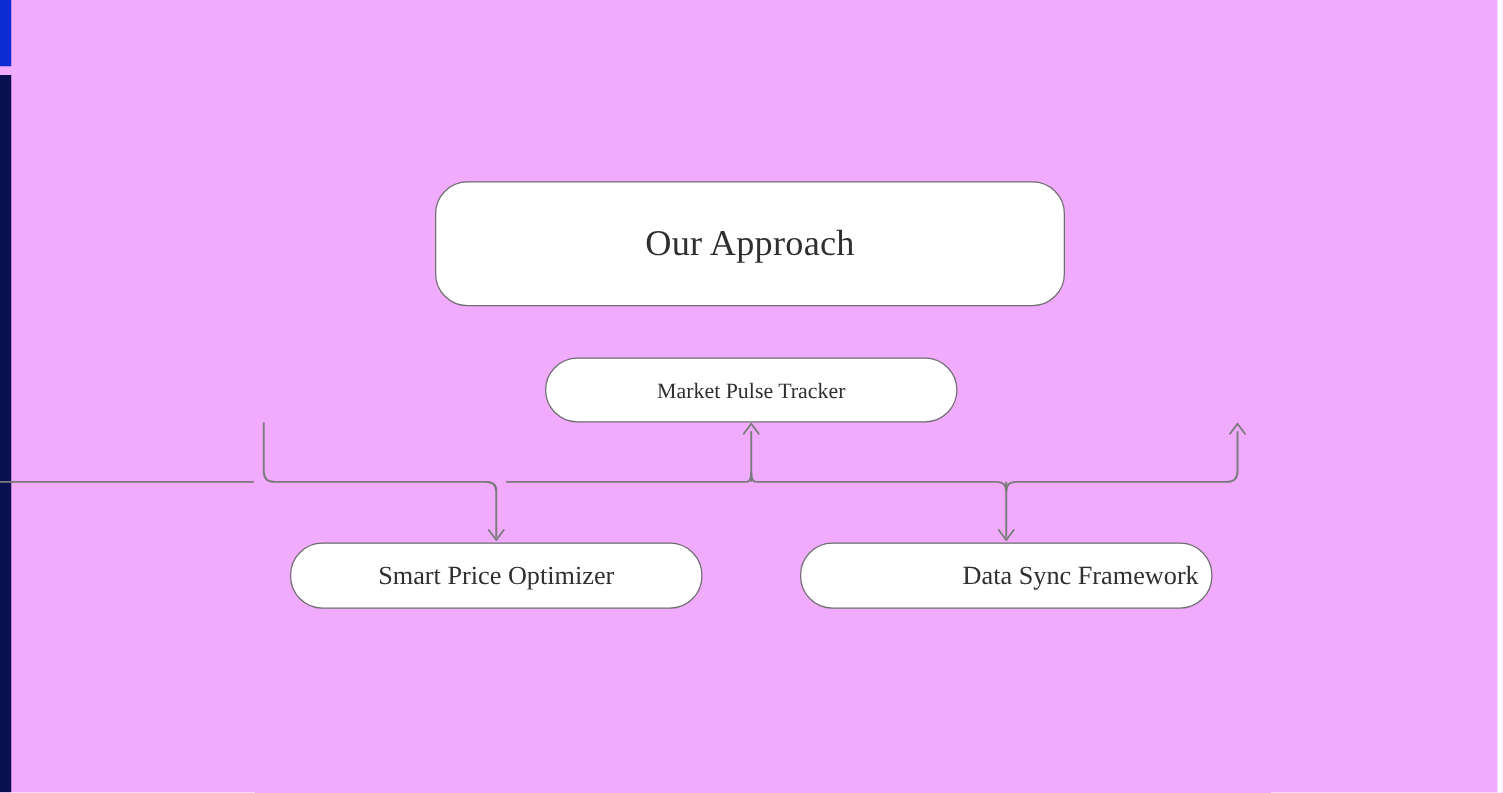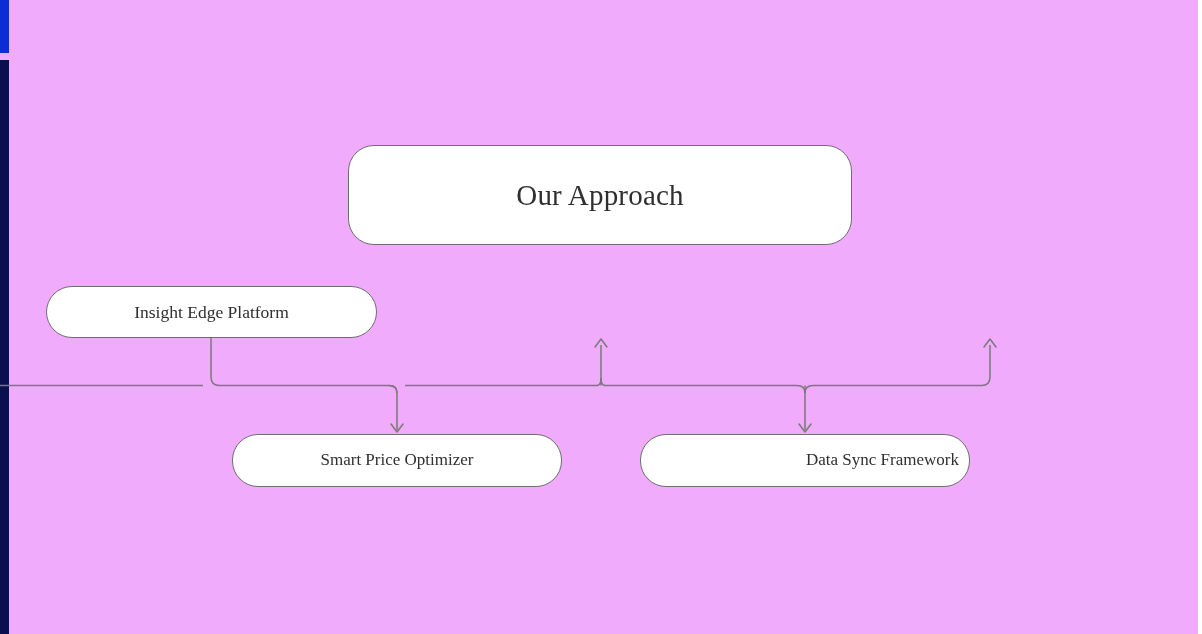--- a/index.html
+++ b/index.html
@@ -55,21 +55,21 @@
     border-radius: 26px;
     font-size: 29px;
     letter-spacing: 0.2px;
   }
   .node-mid {
     border-radius: 26px;
     font-size: 17.5px;
   }
   .node-leaf {
     border-radius: 26px;
-    font-size: 17px;
+    font-size: 21px;
   }
 
   
   #connectors {
     position: absolute;
     left: 0;
     top: 0;
     width: 1202px;
     height: 634px;
     pointer-events: none;
@@ -123,24 +123,24 @@
     <polyline class="head" points="391,424 397,432 403,424"></polyline>
     <polyline class="head" points="799,424 805,432 811,424"></polyline>
     <polyline class="head" points="595,347 601,339 607,347"></polyline>
     <polyline class="head" points="984,347 990,339 996,347"></polyline>
   </svg>
 
   <div class="node node-root" style="left:348px; top:145px; width:504px; height:100px;">
     <span>Our Approach</span>
   </div>
 
-  <div class="node node-mid" style="left:46px; top:286px; width:331px; height:52px;">
-    <span>Insight Edge Platform</span>
+
+  <div class="node node-mid" style="left:436px; top:286px; width:330px; height:52px;">
+    <span>Market Pulse Tracker</span>
   </div>
-
 
 
   <div class="node node-leaf" style="left:232px; top:434px; width:330px; height:53px;">
     <span>Smart Price Optimizer</span>
   </div>
 
   <div class="node node-leaf" style="left:640px; top:434px; width:330px; height:53px;justify-content:flex-end;">
     <span>Data Sync Framework</span>
   </div>
 

